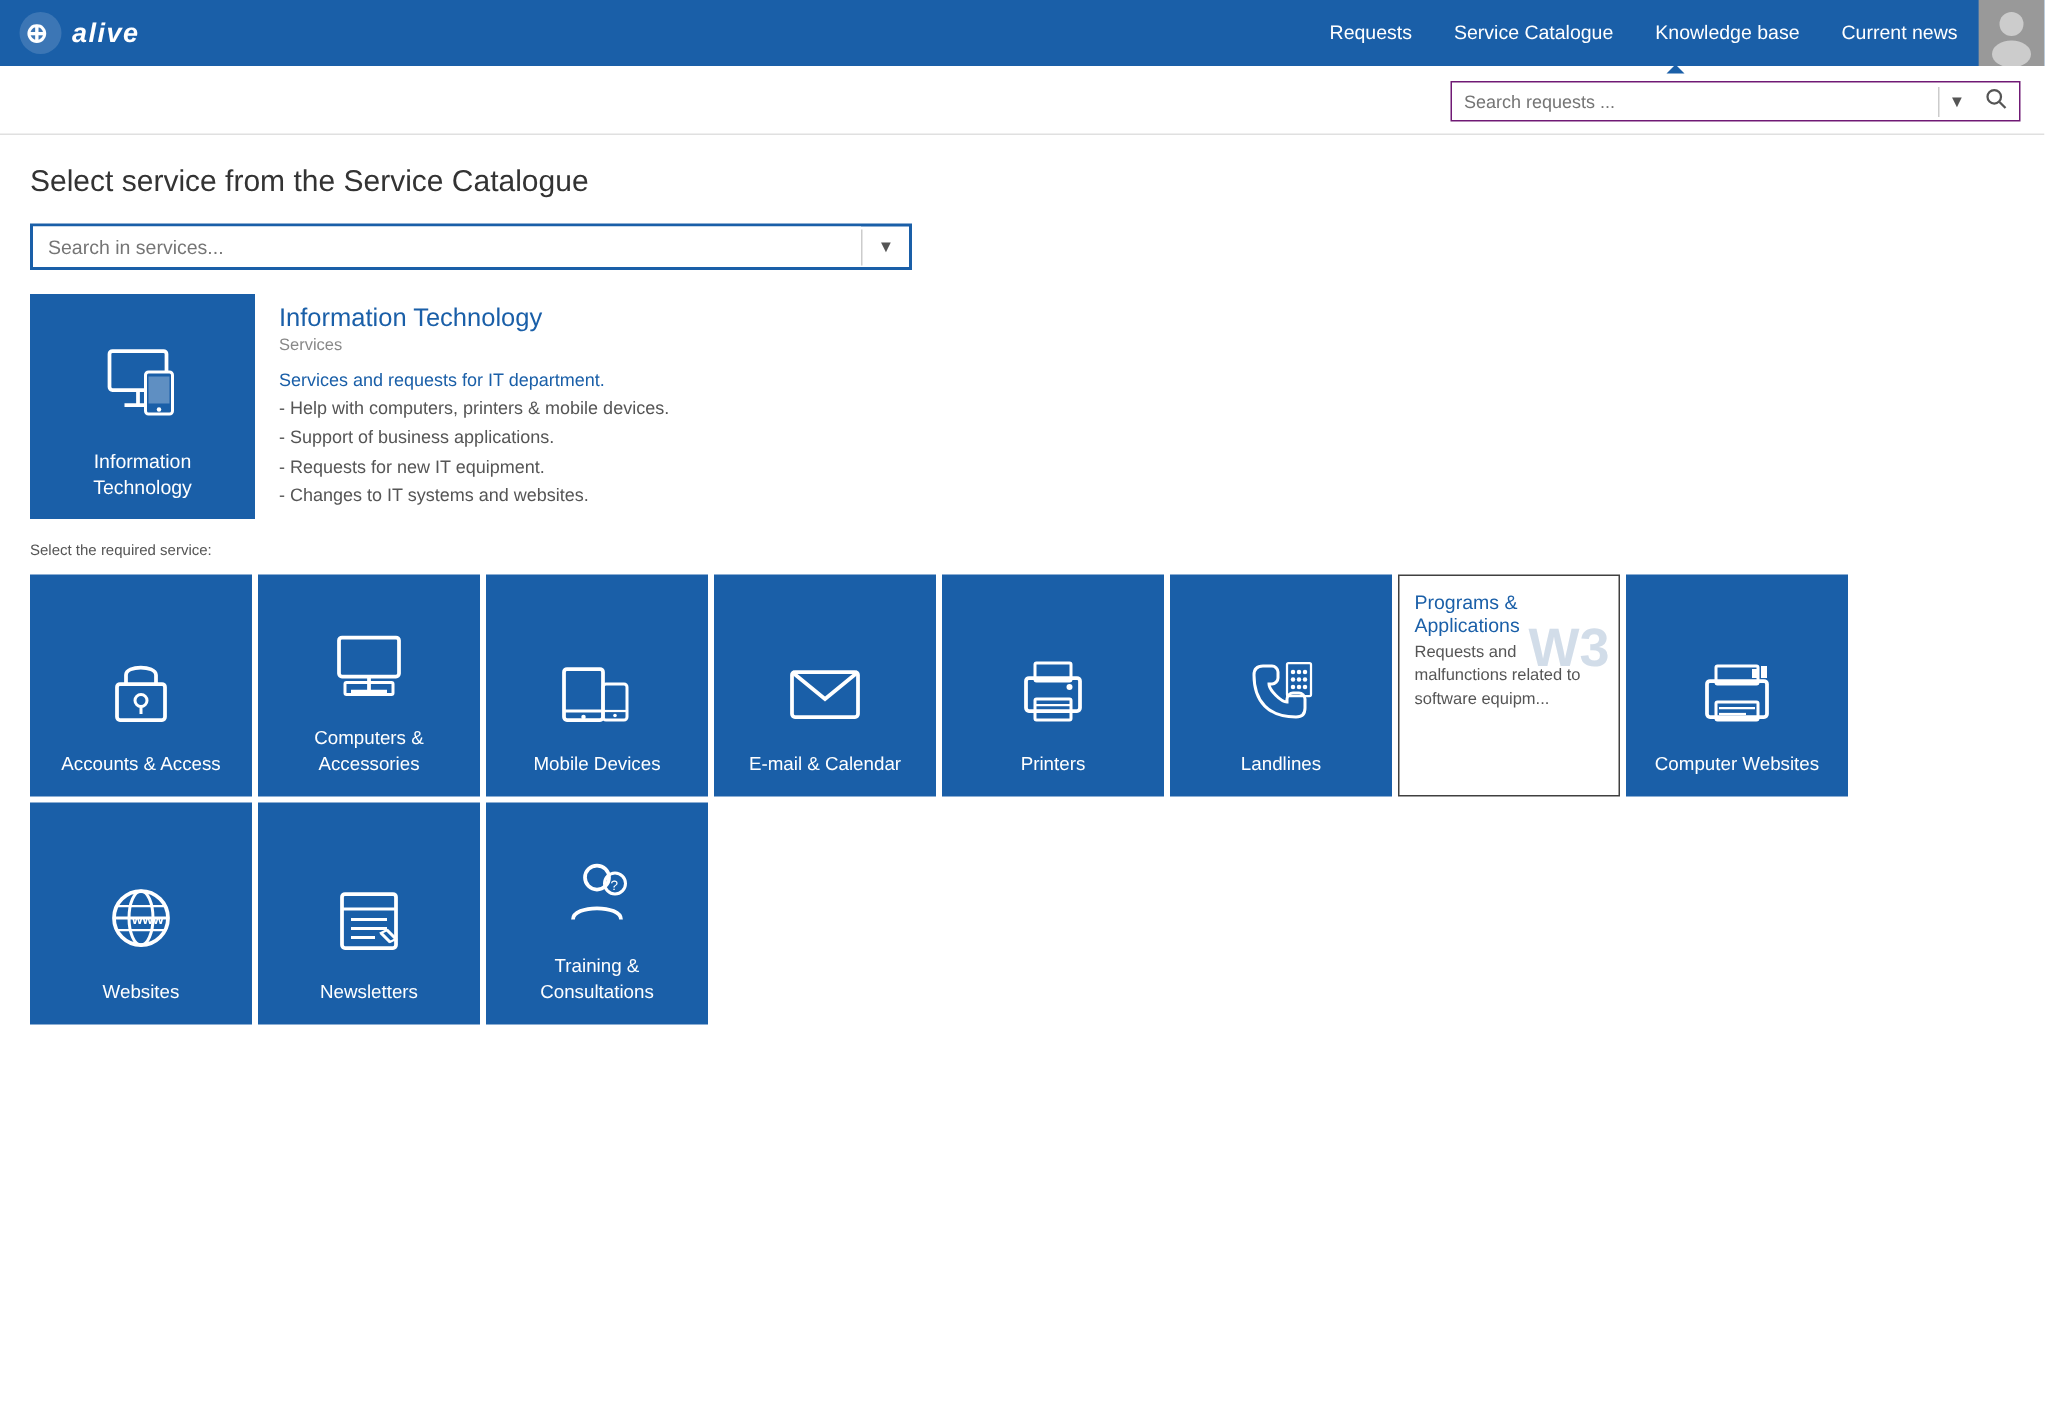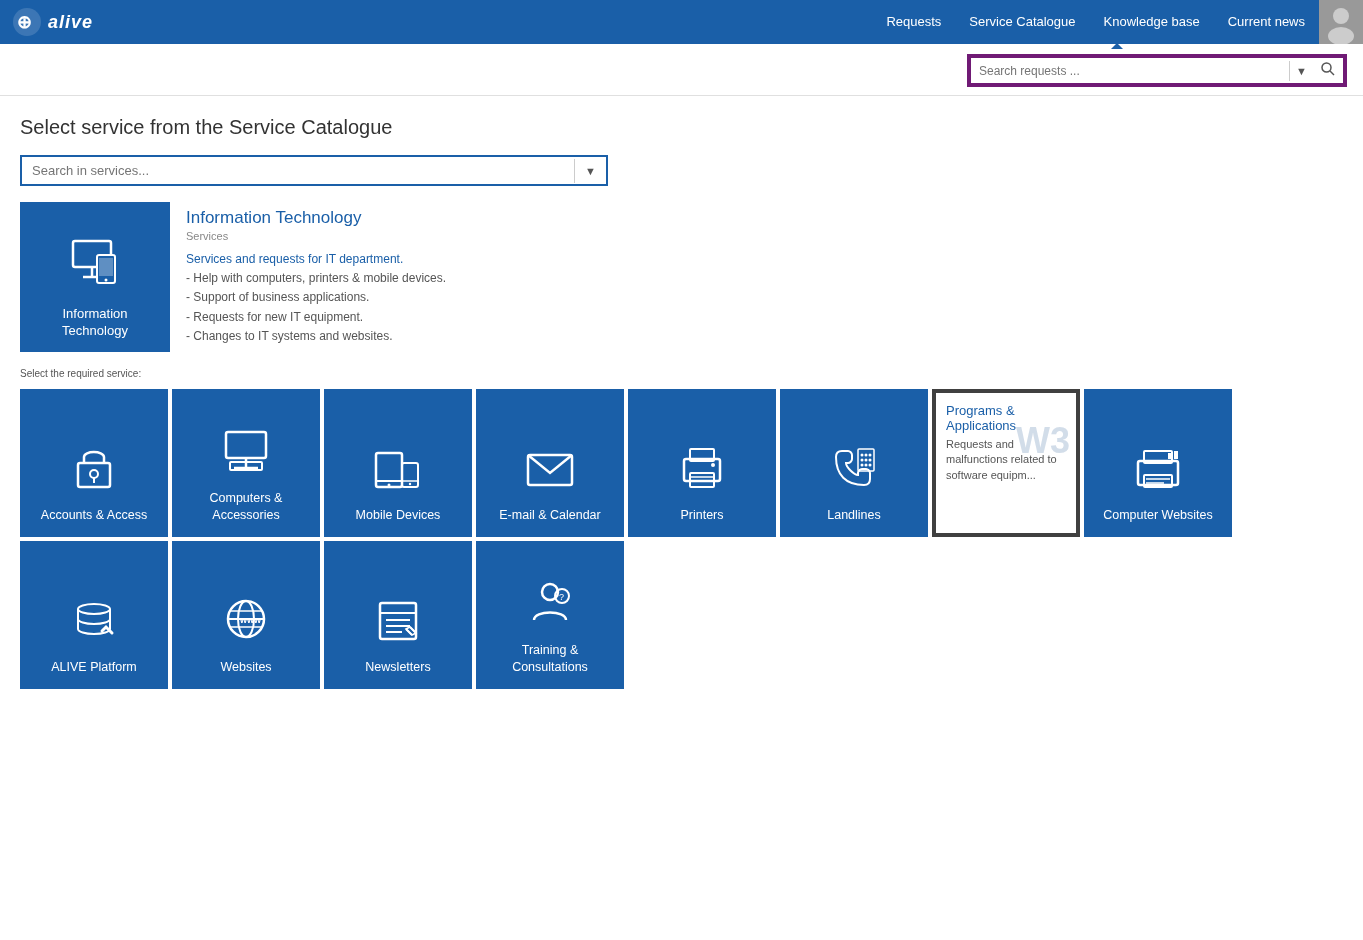--- a/index.html
+++ b/index.html
@@ -65,21 +65,21 @@
       display: flex;
       justify-content: flex-end;
       padding: 10px 16px 8px 0;
       background: #fff;
       border-bottom: 1px solid #e0e0e0;
       position: relative;
     }
     .search-container {
       display: flex;
       align-items: center;
-      border: 4px solid #701a75;
+      border: 1px solid #701a75;
       background: #fff;
       width: 380px;
     }
     .search-input {
       border: none;
       outline: none;
       padding: 4px 8px;
       flex: 1;
       font-size: 12px;
       color: #999;
@@ -225,21 +225,21 @@
       justify-content: flex-end;
       padding: 10px 8px 14px;
       color: #fff;
       cursor: pointer;
       position: relative;
       flex-shrink: 0;
     }
 
     .service-tile.programs-apps {
       background: #fff;
-      border: 4px solid #404040;
+      border: 1px solid #404040;
       color: #333;
       align-items: flex-start;
       justify-content: flex-start;
       padding: 10px 10px 10px 10px;
     }
 
     .tile-icon {
       font-size: 40px;
       margin-bottom: 8px;
       line-height: 1;
@@ -479,33 +479,20 @@
           <rect x="36" y="8" width="4" height="6" fill="white"></rect>
           <rect x="42" y="6" width="4" height="8" fill="white"></rect>
         </svg>
       </div>
       <div class="tile-label">Computer Websites</div>
     </div>
   </div>
 
   <div class="tiles-row">
 
-    <div class="service-tile">
-      <div class="tile-icon">
-        <svg width="52" height="52" viewBox="0 0 52 52" fill="none">
-
-          <ellipse cx="26" cy="16" rx="16" ry="5" stroke="white" stroke-width="2" fill="none"></ellipse>
-          <path d="M10 16 L10 26 C10 28.76 17.16 31 26 31 C34.84 31 42 28.76 42 26 L42 16" stroke="white" stroke-width="2" fill="none"></path>
-          <path d="M10 26 L10 36 C10 38.76 17.16 41 26 41 C34.84 41 42 38.76 42 36 L42 26" stroke="white" stroke-width="2" fill="none"></path>
-
-          <polyline points="34,38 38,34 44,40" stroke="white" stroke-width="3" fill="none" stroke-linecap="round"></polyline>
-        </svg>
-      </div>
-      <div class="tile-label">ALIVE Platform</div>
-    </div>
 
     <div class="service-tile">
       <div class="tile-icon">
         <svg width="52" height="52" viewBox="0 0 52 52" fill="none">
           <circle cx="26" cy="26" r="18" stroke="white" stroke-width="2.5" fill="none"></circle>
           <ellipse cx="26" cy="26" rx="8" ry="18" stroke="white" stroke-width="2" fill="none"></ellipse>
           <line x1="8" y1="26" x2="44" y2="26" stroke="white" stroke-width="2"></line>
           <line x1="9" y1="18" x2="43" y2="18" stroke="white" stroke-width="1.5"></line>
           <line x1="9" y1="34" x2="43" y2="34" stroke="white" stroke-width="1.5"></line>
           <text x="20" y="30" font-size="9" fill="white" font-family="Arial" font-weight="bold">www</text>

